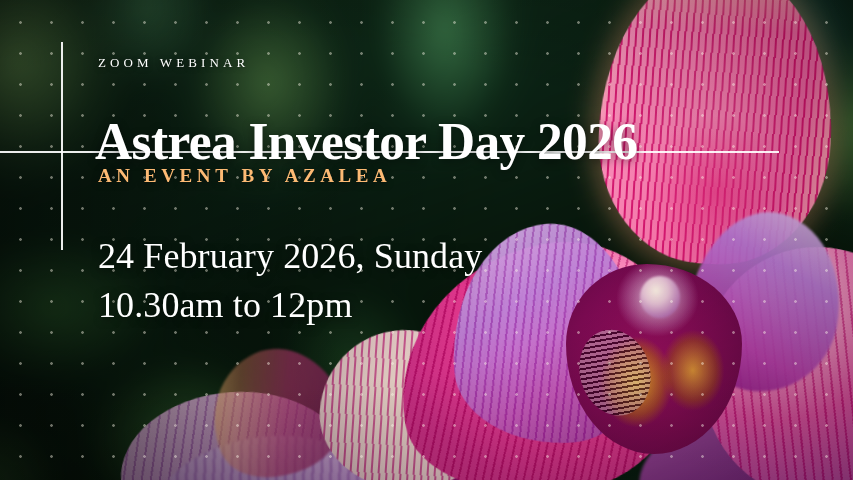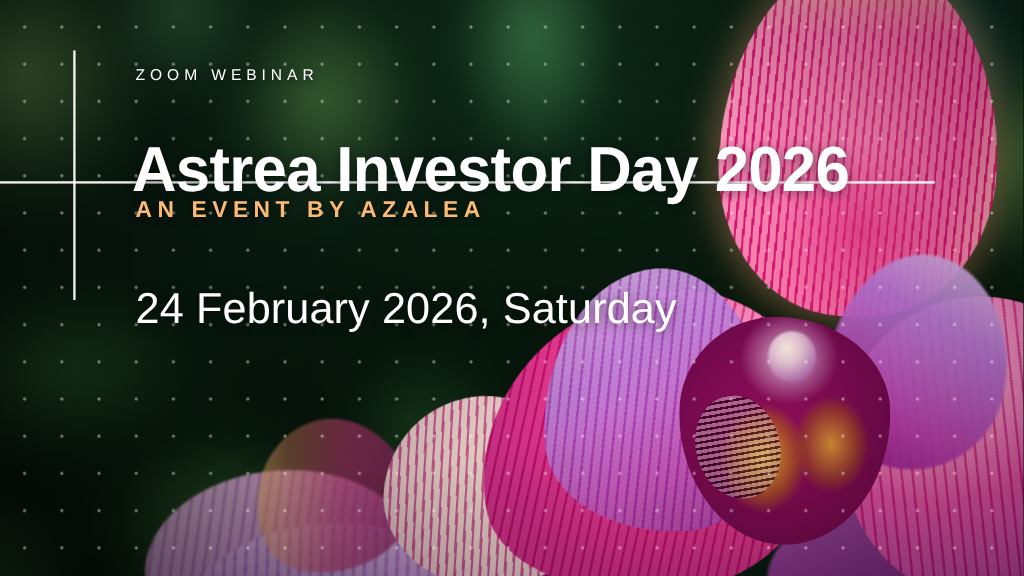--- a/index.html
+++ b/index.html
@@ -275,22 +275,22 @@
   .rule-horizontal {
     position: absolute;
     left: 0; top: 151px;
     width: 779px; height: 2px;
     background: rgba(255,255,255,0.92);
   }
 
   
   .content {
     position: absolute;
-    left: 113px; top: 0;
-    width: 740px; height: 100%;
+    left: 98px; top: 0;
+    width: 740px; height: 100%; font-family: Liberation Serif, serif;
   }
 
   .eyebrow {
     position: absolute;
     top: 55px; left: 0;
     color: #ffffff;
     font-size: 13px;
     font-weight: 400;
     letter-spacing: 4.1px;
     text-transform: uppercase;
@@ -372,17 +372,18 @@
   <div class="rule-horizontal"></div>
 
   <div class="content">
     <div class="eyebrow">ZOOM WEBINAR</div>
 
     <h1 class="headline">Astrea Investor Day 2026</h1>
 
     <div class="subhead">AN EVENT BY AZALEA</div>
 
     <div class="details">
-      <div class="detail-line">24 February 2026, Saturday</div>
+      <div class="detail-line">24 February 2026, Sunday</div>
+      <div class="detail-line">10.30am to 12pm</div>
     </div>
   </div>
 
 </div>
 
 </body></html>

